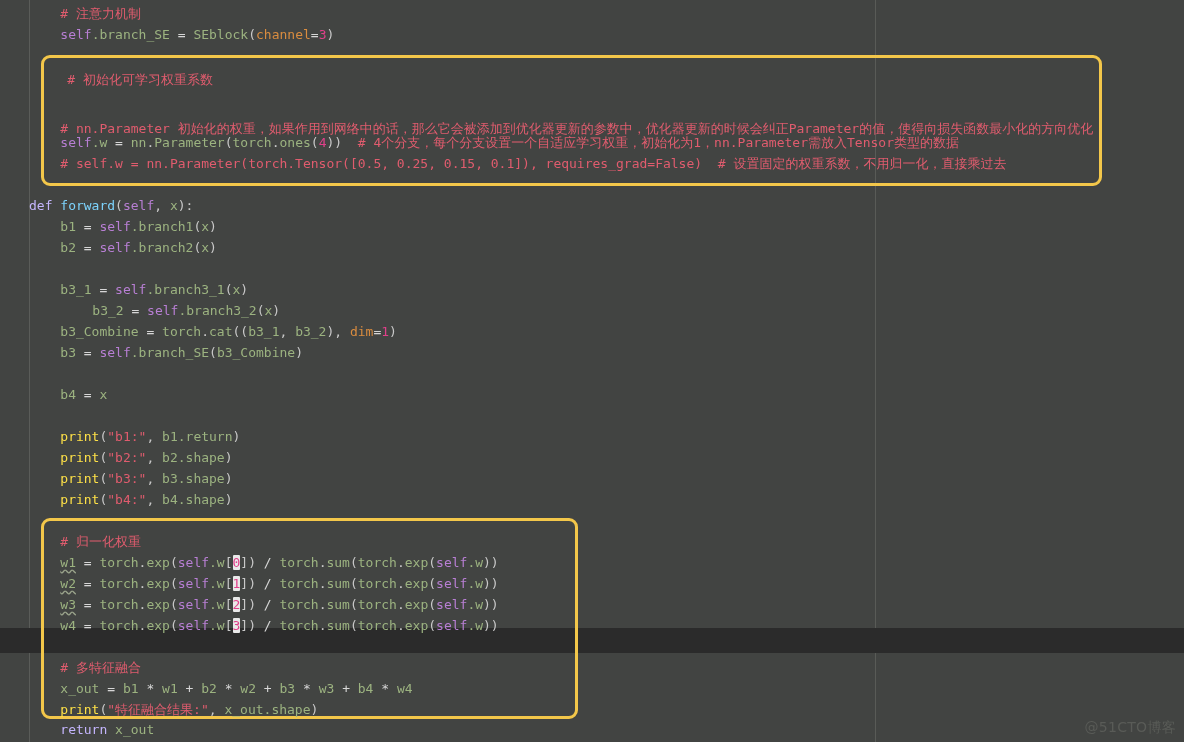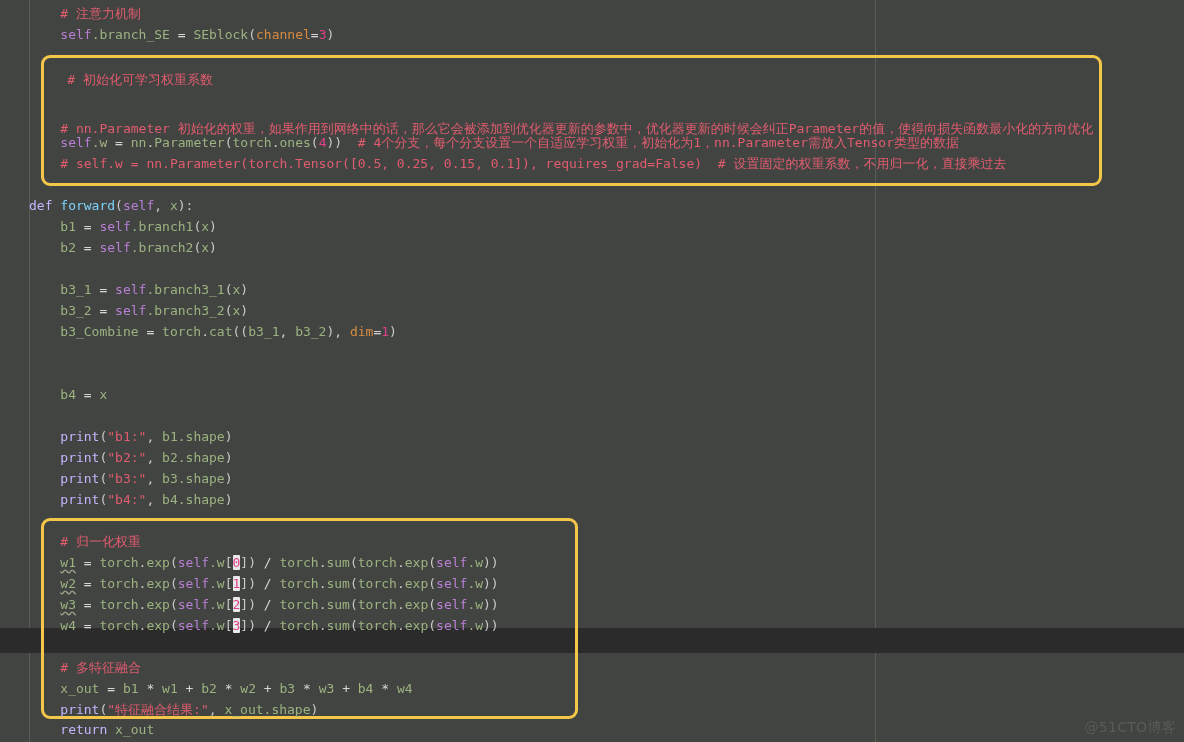--- a/index.html
+++ b/index.html
@@ -69,21 +69,21 @@
 
   
   .t-com    { color: #e05c6e; }      
   .t-kw     { color: #c4b5fd; }      
   .t-fn     { color: #7dd3fc; }      
   .t-self   { color: #b87fd4; }      
   .t-var    { color: #9cb380; }      
   .t-num    { color: #e0408a; }      
   .t-kwarg  { color: #d98c3f; }      
   .t-punc   { color: #c9c9c9; }      
-  .t-builtin{ color: #c4b5fd; }      
+  .t-builtin{ color: #fde047; }      
   .t-op     { color: #d7d7d7; }
 
   
   .num-hl {
     background: #e9e9e9;
     color: #e0408a;
     border-radius: 1px;
   }
 
   
@@ -131,24 +131,25 @@
       <div class="ln" style="top: 3px; left: 29px;"><span class="t-op">    </span><span class="t-com"># 注意力机制</span></div>
       <div class="ln" style="top: 24px; left: 29px; text-align: center;"><span class="t-op">    </span><span class="t-self">self</span><span class="t-var">.branch_SE </span><span class="t-op">= </span><span class="t-var">SEblock</span><span class="t-punc">(</span><span class="t-kwarg">channel</span><span class="t-op">=</span><span class="t-num">3</span><span class="t-punc">)</span></div>
       <div class="ln" style="top: 69px; left: 29px; padding-left: 7px;"><span class="t-op">    </span><span class="t-com"># 初始化可学习权重系数</span></div>
       <div class="ln" style="top: 90px; left: 29px; margin-top: 28px;"><span class="t-op">    </span><span class="t-com"># nn.Parameter 初始化的权重，如果作用到网络中的话，那么它会被添加到优化器更新的参数中，优化器更新的时候会纠正Parameter的值，使得向损失函数最小化的方向优化</span></div>
       <div class="ln" style="top: 132px; left: 29px;"><span class="t-op">    </span><span class="t-self">self</span><span class="t-var">.w </span><span class="t-op">= </span><span class="t-var">nn</span><span class="t-punc">.</span><span class="t-var">Parameter</span><span class="t-punc">(</span><span class="t-var">torch</span><span class="t-punc">.</span><span class="t-var">ones</span><span class="t-punc">(</span><span class="t-num">4</span><span class="t-punc">))</span><span class="t-com">  # 4个分支，每个分支设置一个自适应学习权重，初始化为1，nn.Parameter需放入Tensor类型的数据</span></div>
       <div class="ln" style="top: 153px; left: 29px;"><span class="t-op">    </span><span class="t-com"># self.w = nn.Parameter(torch.Tensor([0.5, 0.25, 0.15, 0.1]), requires_grad=False)  # 设置固定的权重系数，不用归一化，直接乘过去</span></div>
       <div class="ln" style="top: 195px; left: 29px;"><span class="t-kw">def </span><span class="t-fn">forward</span><span class="t-punc">(</span><span class="t-self">self</span><span class="t-punc">, </span><span class="t-var">x</span><span class="t-punc">):</span></div>
       <div class="ln" style="top: 216px; left: 29px;"><span class="t-op">    </span><span class="t-var">b1 </span><span class="t-op">= </span><span class="t-self">self</span><span class="t-var">.branch1</span><span class="t-punc">(</span><span class="t-var">x</span><span class="t-punc">)</span></div>
       <div class="ln" style="top: 237px; left: 29px;"><span class="t-op">    </span><span class="t-var">b2 </span><span class="t-op">= </span><span class="t-self">self</span><span class="t-var">.branch2</span><span class="t-punc">(</span><span class="t-var">x</span><span class="t-punc">)</span></div>
       <div class="ln" style="top: 279px; left: 29px;"><span class="t-op">    </span><span class="t-var">b3_1 </span><span class="t-op">= </span><span class="t-self">self</span><span class="t-var">.branch3_1</span><span class="t-punc">(</span><span class="t-var">x</span><span class="t-punc">)</span></div>
-      <div class="ln" style="top: 300px; left: 29px;"><span class="t-op">    </span><span class="t-var">b3_2 </span><span class="t-op">= </span><span class="t-self">self</span><span class="t-var">.branch3_2</span><span class="t-punc">(</span><span class="t-var">x</span><span class="t-punc">)</span></div>
+      <div class="ln" style="top: 300px; left: 29px; padding-left: 32px;"><span class="t-op">    </span><span class="t-var">b3_2 </span><span class="t-op">= </span><span class="t-self">self</span><span class="t-var">.branch3_2</span><span class="t-punc">(</span><span class="t-var">x</span><span class="t-punc">)</span></div>
       <div class="ln" style="top: 321px; left: 29px;"><span class="t-op">    </span><span class="t-var">b3_Combine </span><span class="t-op">= </span><span class="t-var">torch</span><span class="t-punc">.</span><span class="t-var">cat</span><span class="t-punc">((</span><span class="t-var">b3_1</span><span class="t-punc">, </span><span class="t-var">b3_2</span><span class="t-punc">), </span><span class="t-kwarg">dim</span><span class="t-op">=</span><span class="t-num">1</span><span class="t-punc">)</span></div>
+      <div class="ln" style="top: 342px; left: 29px;"><span class="t-op">    </span><span class="t-var">b3 </span><span class="t-op">= </span><span class="t-self">self</span><span class="t-var">.branch_SE</span><span class="t-punc">(</span><span class="t-var">b3_Combine</span><span class="t-punc">)</span></div>
       <div class="ln" style="top: 384px; left: 29px;"><span class="t-op">    </span><span class="t-var">b4 </span><span class="t-op">= </span><span class="t-var">x</span></div>
-      <div class="ln" style="top: 426px; left: 29px;"><span class="t-op">    </span><span class="t-builtin">print</span><span class="t-punc">(</span><span class="t-com">"b1:"</span><span class="t-punc">, </span><span class="t-var">b1.shape</span><span class="t-punc">)</span></div>
+      <div class="ln" style="top: 426px; left: 29px;"><span class="t-op">    </span><span class="t-builtin">print</span><span class="t-punc">(</span><span class="t-com">"b1:"</span><span class="t-punc">, </span><span class="t-var">b1.return</span><span class="t-punc">)</span></div>
       <div class="ln" style="top: 447px; left: 29px;"><span class="t-op">    </span><span class="t-builtin">print</span><span class="t-punc">(</span><span class="t-com">"b2:"</span><span class="t-punc">, </span><span class="t-var">b2.shape</span><span class="t-punc">)</span></div>
       <div class="ln" style="top: 468px; left: 29px;"><span class="t-op">    </span><span class="t-builtin">print</span><span class="t-punc">(</span><span class="t-com">"b3:"</span><span class="t-punc">, </span><span class="t-var">b3.shape</span><span class="t-punc">)</span></div>
       <div class="ln" style="top: 489px; left: 29px;"><span class="t-op">    </span><span class="t-builtin">print</span><span class="t-punc">(</span><span class="t-com">"b4:"</span><span class="t-punc">, </span><span class="t-var">b4.shape</span><span class="t-punc">)</span></div>
       <div class="ln" style="top: 531px; left: 29px;"><span class="t-op">    </span><span class="t-com"># 归一化权重</span></div>
       <div class="ln" style="top: 552px; left: 29px;"><span class="t-op">    </span><span class="t-var typo">w1</span><span class="t-op"> </span><span class="t-op">= </span><span class="t-var">torch</span><span class="t-punc">.</span><span class="t-var">exp</span><span class="t-punc">(</span><span class="t-self">self</span><span class="t-var">.w</span><span class="t-punc">[</span><span class="num-hl">0</span><span class="t-punc">]</span><span class="t-punc">) </span><span class="t-op">/ </span><span class="t-var">torch</span><span class="t-punc">.</span><span class="t-var">sum</span><span class="t-punc">(</span><span class="t-var">torch</span><span class="t-punc">.</span><span class="t-var">exp</span><span class="t-punc">(</span><span class="t-self">self</span><span class="t-var">.w</span><span class="t-punc">))</span></div>
       <div class="ln" style="top: 573px; left: 29px;"><span class="t-op">    </span><span class="t-var typo">w2</span><span class="t-op"> </span><span class="t-op">= </span><span class="t-var">torch</span><span class="t-punc">.</span><span class="t-var">exp</span><span class="t-punc">(</span><span class="t-self">self</span><span class="t-var">.w</span><span class="t-punc">[</span><span class="num-hl">1</span><span class="t-punc">]</span><span class="t-punc">) </span><span class="t-op">/ </span><span class="t-var">torch</span><span class="t-punc">.</span><span class="t-var">sum</span><span class="t-punc">(</span><span class="t-var">torch</span><span class="t-punc">.</span><span class="t-var">exp</span><span class="t-punc">(</span><span class="t-self">self</span><span class="t-var">.w</span><span class="t-punc">))</span></div>
       <div class="ln" style="top: 594px; left: 29px;"><span class="t-op">    </span><span class="t-var typo">w3</span><span class="t-op"> </span><span class="t-op">= </span><span class="t-var">torch</span><span class="t-punc">.</span><span class="t-var">exp</span><span class="t-punc">(</span><span class="t-self">self</span><span class="t-var">.w</span><span class="t-punc">[</span><span class="num-hl">2</span><span class="t-punc">]</span><span class="t-punc">) </span><span class="t-op">/ </span><span class="t-var">torch</span><span class="t-punc">.</span><span class="t-var">sum</span><span class="t-punc">(</span><span class="t-var">torch</span><span class="t-punc">.</span><span class="t-var">exp</span><span class="t-punc">(</span><span class="t-self">self</span><span class="t-var">.w</span><span class="t-punc">))</span></div>
       <div class="ln" style="top: 615px; left: 29px;"><span class="t-op">    </span><span class="t-var">w4</span><span class="t-op"> </span><span class="t-op">= </span><span class="t-var">torch</span><span class="t-punc">.</span><span class="t-var">exp</span><span class="t-punc">(</span><span class="t-self">self</span><span class="t-var">.w</span><span class="t-punc">[</span><span class="num-hl">3</span><span class="t-punc">]</span><span class="t-punc">) </span><span class="t-op">/ </span><span class="t-var">torch</span><span class="t-punc">.</span><span class="t-var">sum</span><span class="t-punc">(</span><span class="t-var">torch</span><span class="t-punc">.</span><span class="t-var">exp</span><span class="t-punc">(</span><span class="t-self">self</span><span class="t-var">.w</span><span class="t-punc">))</span></div>
       <div class="ln" style="top: 657px; left: 29px;"><span class="t-op">    </span><span class="t-com"># 多特征融合</span></div>
       <div class="ln" style="top: 678px; left: 29px;"><span class="t-op">    </span><span class="t-var">x_out </span><span class="t-op">= </span><span class="t-var">b1 </span><span class="t-op">* </span><span class="t-var">w1 </span><span class="t-op">+ </span><span class="t-var">b2 </span><span class="t-op">* </span><span class="t-var">w2 </span><span class="t-op">+ </span><span class="t-var">b3 </span><span class="t-op">* </span><span class="t-var">w3 </span><span class="t-op">+ </span><span class="t-var">b4 </span><span class="t-op">* </span><span class="t-var">w4</span></div>

